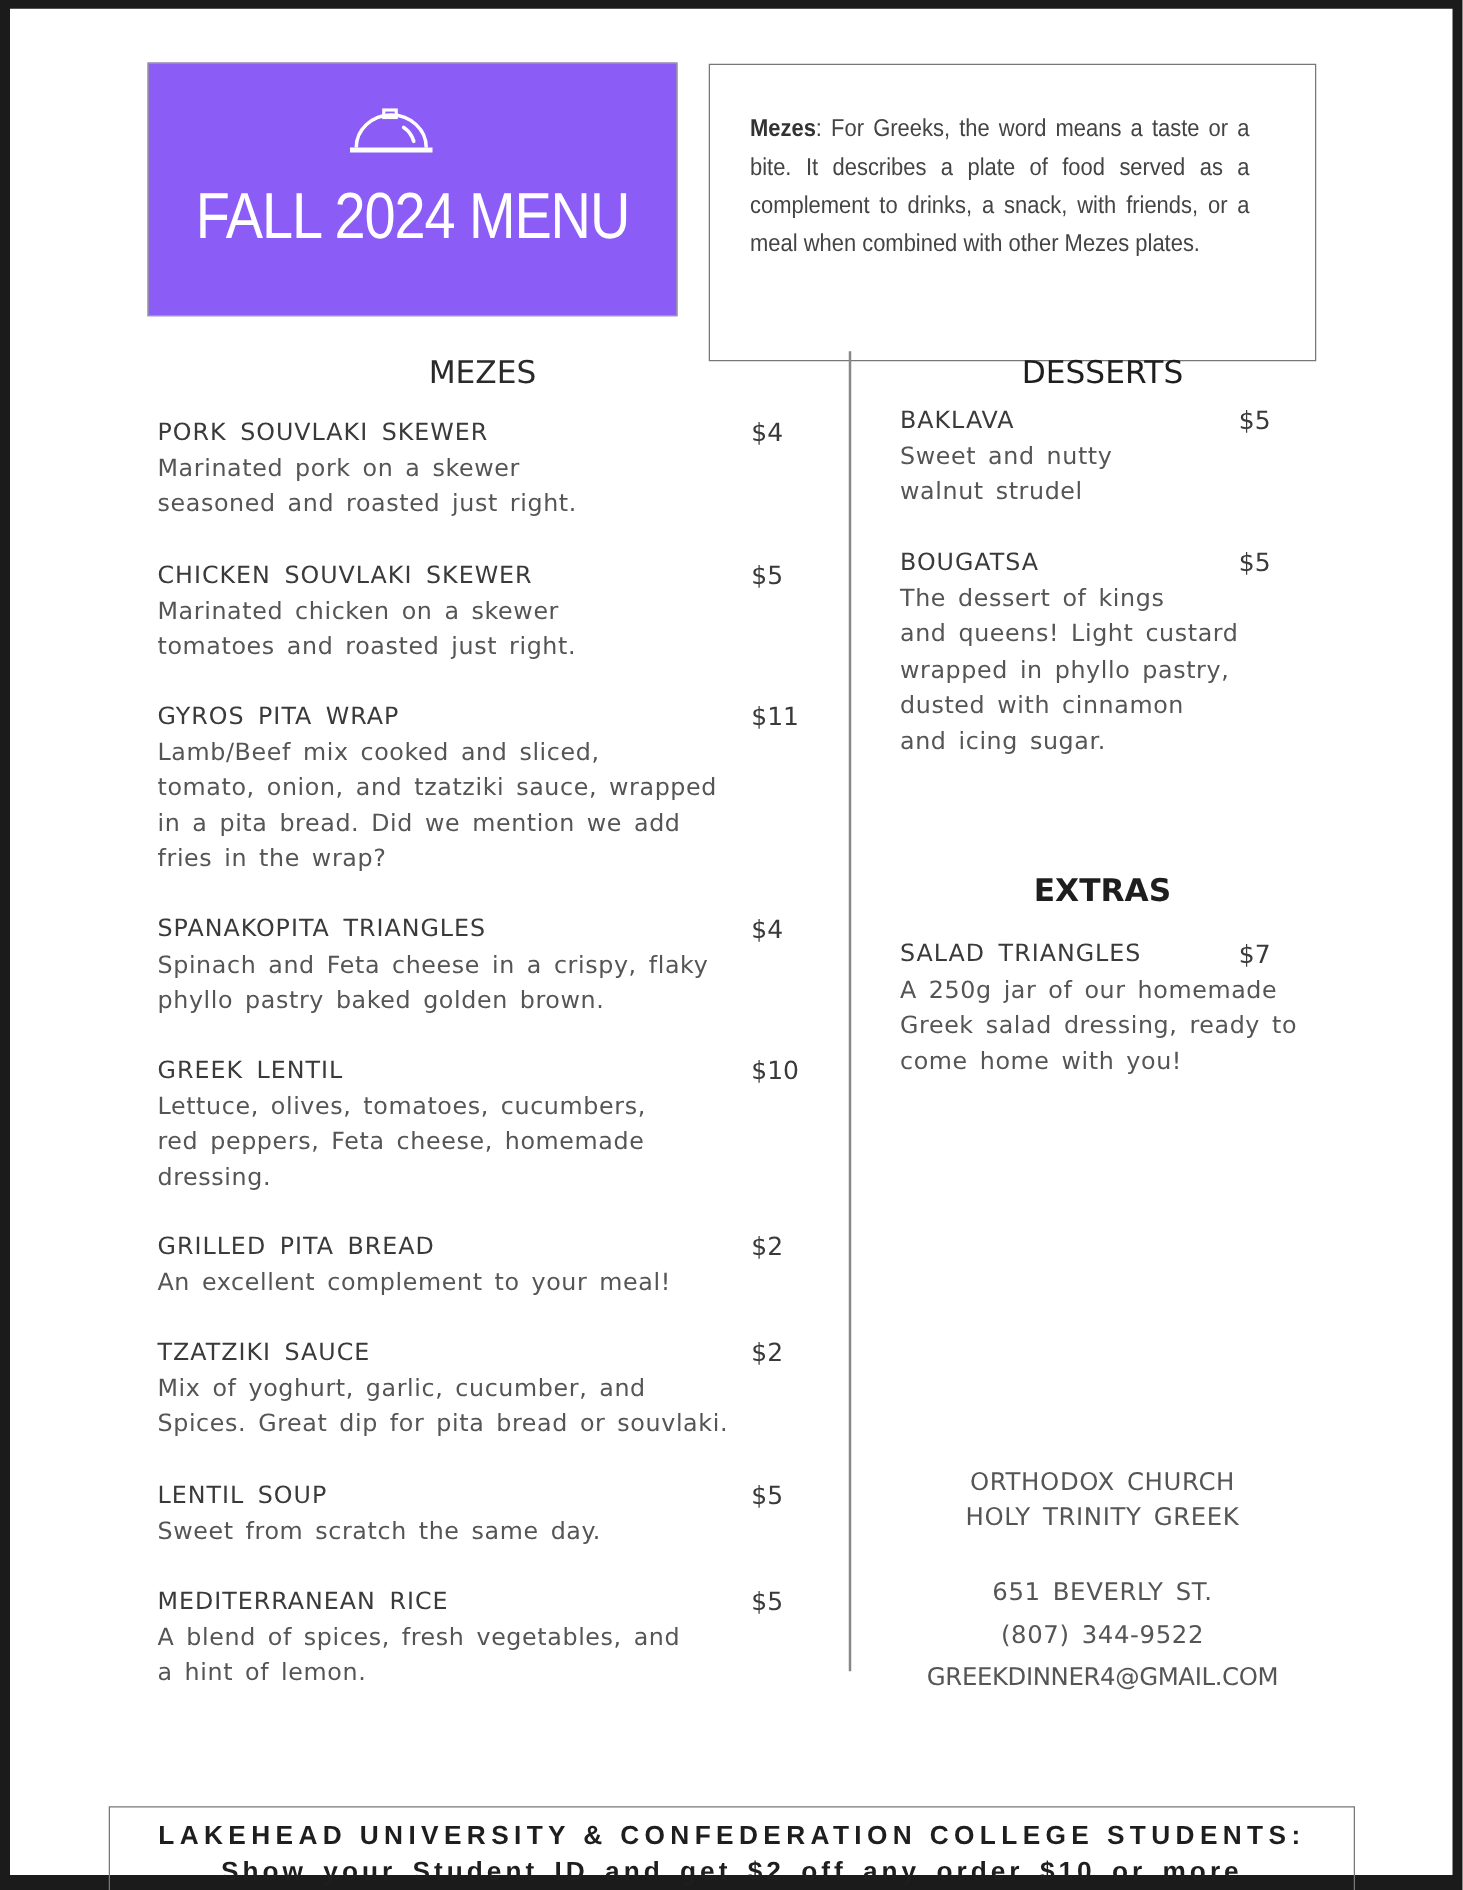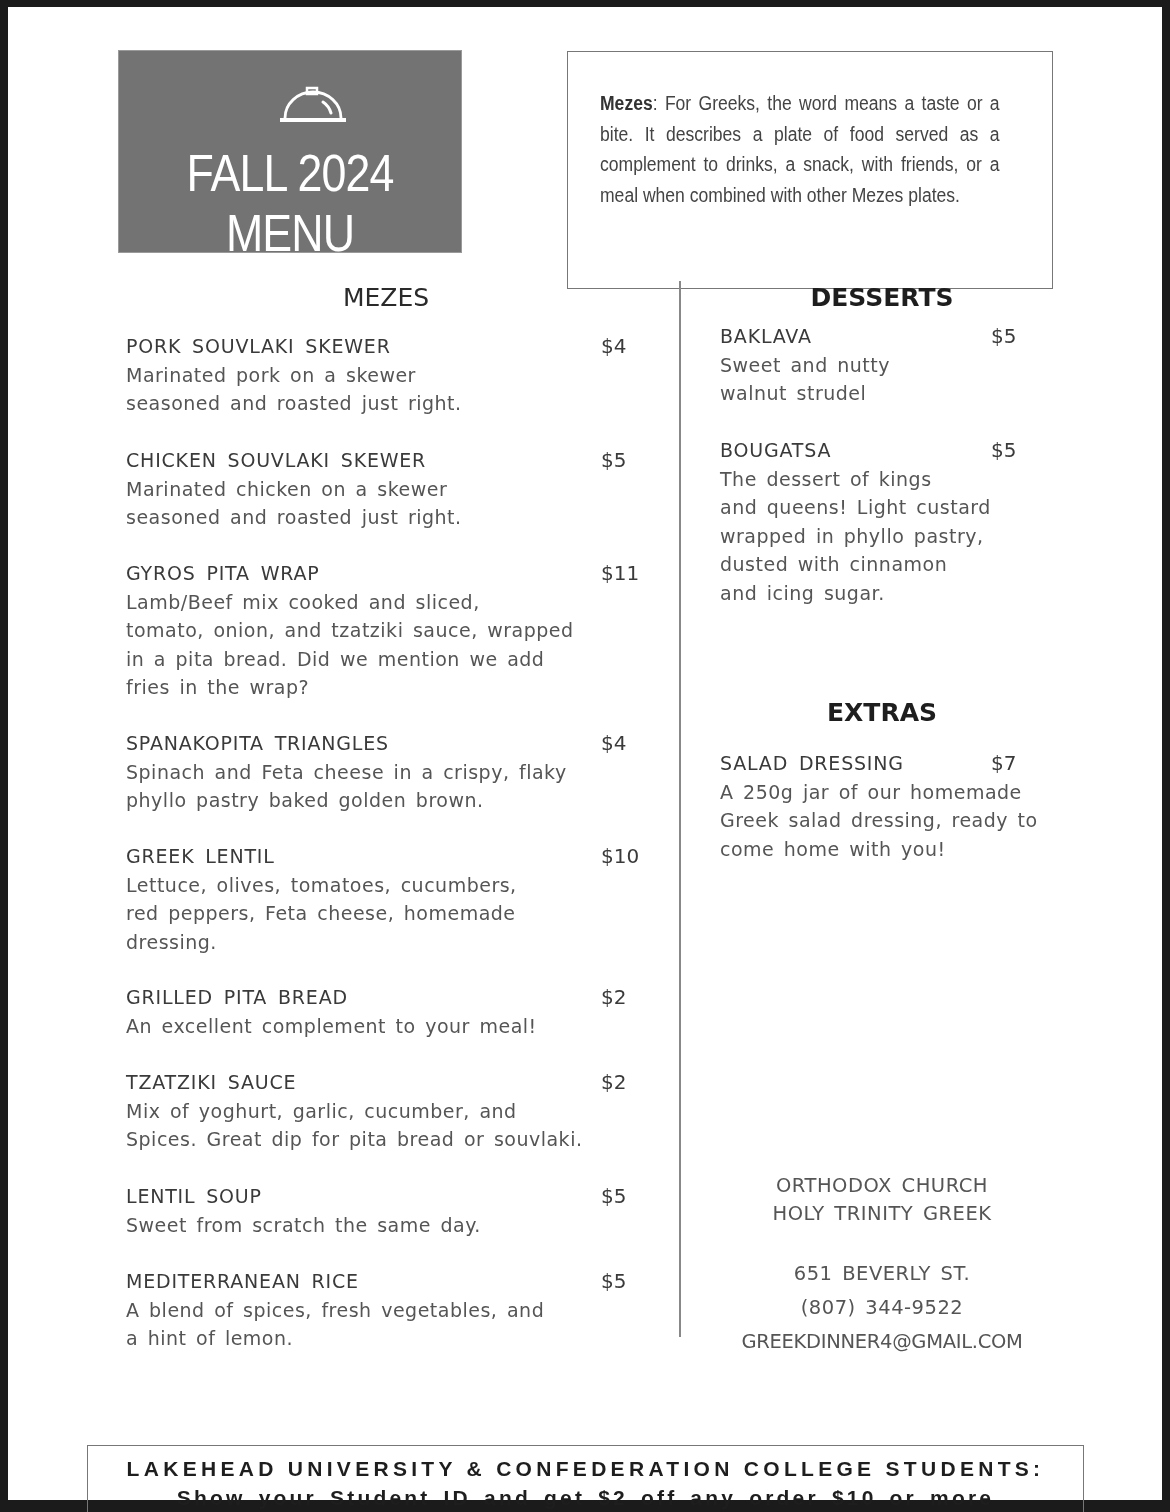--- a/index.html
+++ b/index.html
@@ -4,21 +4,21 @@
 <style>
   html, body { margin:0; padding:0; }
   body {
     width:1170px; height:1512px; background:#1b1b1b; position:relative; overflow:hidden;
     font-family: "DejaVu Sans", sans-serif; color:#444;
   }
   .page {
     position:absolute; left:8px; top:7px; width:1154px; height:1493px; background:#fff;
   }
   .title-box {
-    position:absolute; left:110px; top:43px; width:344px; height:203px; background:#737373;
+    position:absolute; left:110px; top:43px; width:424px; height:203px; background:#8b5cf6;
     border:1px solid #9a9a9a; box-sizing:border-box;
   }
   .cloche { position:absolute; left:160px; top:35px; width:68px; height:40px; }
   .title-text {
     position:absolute; left:0; right:0; top:92px; text-align:center; color:#fff;
     font-family:"Liberation Sans", sans-serif; font-size:52px; letter-spacing:-1px;
     transform:scaleX(0.86); transform-origin:center;
   }
   .intro-box {
     position:absolute; left:559px; top:44px; width:486px; height:238px;
@@ -84,21 +84,21 @@
   <div class="item" style="left:118px; top:325px; width:520px;">
     <div class="item-name">PORK SOUVLAKI SKEWER</div>
     <div class="item-price" style="left:475px;">$4</div>
     <div class="item-desc">Marinated pork on a skewer
 seasoned and roasted just right.</div>
   </div>
   <div class="item" style="left:118px; top:439px; width:520px;">
     <div class="item-name">CHICKEN SOUVLAKI SKEWER</div>
     <div class="item-price" style="left:475px;">$5</div>
     <div class="item-desc">Marinated chicken on a skewer
-seasoned and roasted just right.</div>
+tomatoes and roasted just right.</div>
   </div>
   <div class="item" style="left:118px; top:552px; width:520px;">
     <div class="item-name">GYROS PITA WRAP</div>
     <div class="item-price" style="left:475px;">$11</div>
     <div class="item-desc">Lamb/Beef mix cooked and sliced,
 tomato, onion, and tzatziki sauce, wrapped
 in a pita bread. Did we mention we add
 fries in the wrap?</div>
   </div>
   <div class="item" style="left:118px; top:722px; width:520px;">
@@ -130,42 +130,42 @@
     <div class="item-price" style="left:475px;">$5</div>
     <div class="item-desc">Sweet from scratch the same day.</div>
   </div>
   <div class="item" style="left:118px; top:1260px; width:520px;">
     <div class="item-name">MEDITERRANEAN RICE</div>
     <div class="item-price" style="left:475px;">$5</div>
     <div class="item-desc">A blend of spices, fresh vegetables, and
 a hint of lemon.</div>
   </div>
 
-  <div class="section-title" style="left:738px; top:276px; width:272px; font-weight:bold; color:#1e1e1e;">DESSERTS</div>
+  <div class="section-title" style="left:738px; top:276px; width:272px; font-weight:normal; color:#1e1e1e;">DESSERTS</div>
 
   <div class="item" style="left:712px; top:315px; width:330px;">
     <div class="item-name">BAKLAVA</div>
     <div class="item-price" style="left:271px;">$5</div>
     <div class="item-desc">Sweet and nutty
 walnut strudel</div>
   </div>
   <div class="item" style="left:712px; top:429px; width:330px;">
     <div class="item-name">BOUGATSA</div>
     <div class="item-price" style="left:271px;">$5</div>
     <div class="item-desc">The dessert of kings
 and queens! Light custard
 wrapped in phyllo pastry,
 dusted with cinnamon
 and icing sugar.</div>
   </div>
 
   <div class="section-title" style="left:738px; top:691px; width:272px; font-weight:bold; color:#1e1e1e;">EXTRAS</div>
 
   <div class="item" style="left:712px; top:742px; width:330px;">
-    <div class="item-name">SALAD DRESSING</div>
+    <div class="item-name">SALAD TRIANGLES</div>
     <div class="item-price" style="left:271px;">$7</div>
     <div class="item-desc">A 250g jar of our homemade
 Greek salad dressing, ready to
 come home with you!</div>
   </div>
 
   <div class="contact" style="top:1165px;">
     <div>ORTHODOX CHURCH</div>
     <div>HOLY TRINITY GREEK</div>
   </div>

